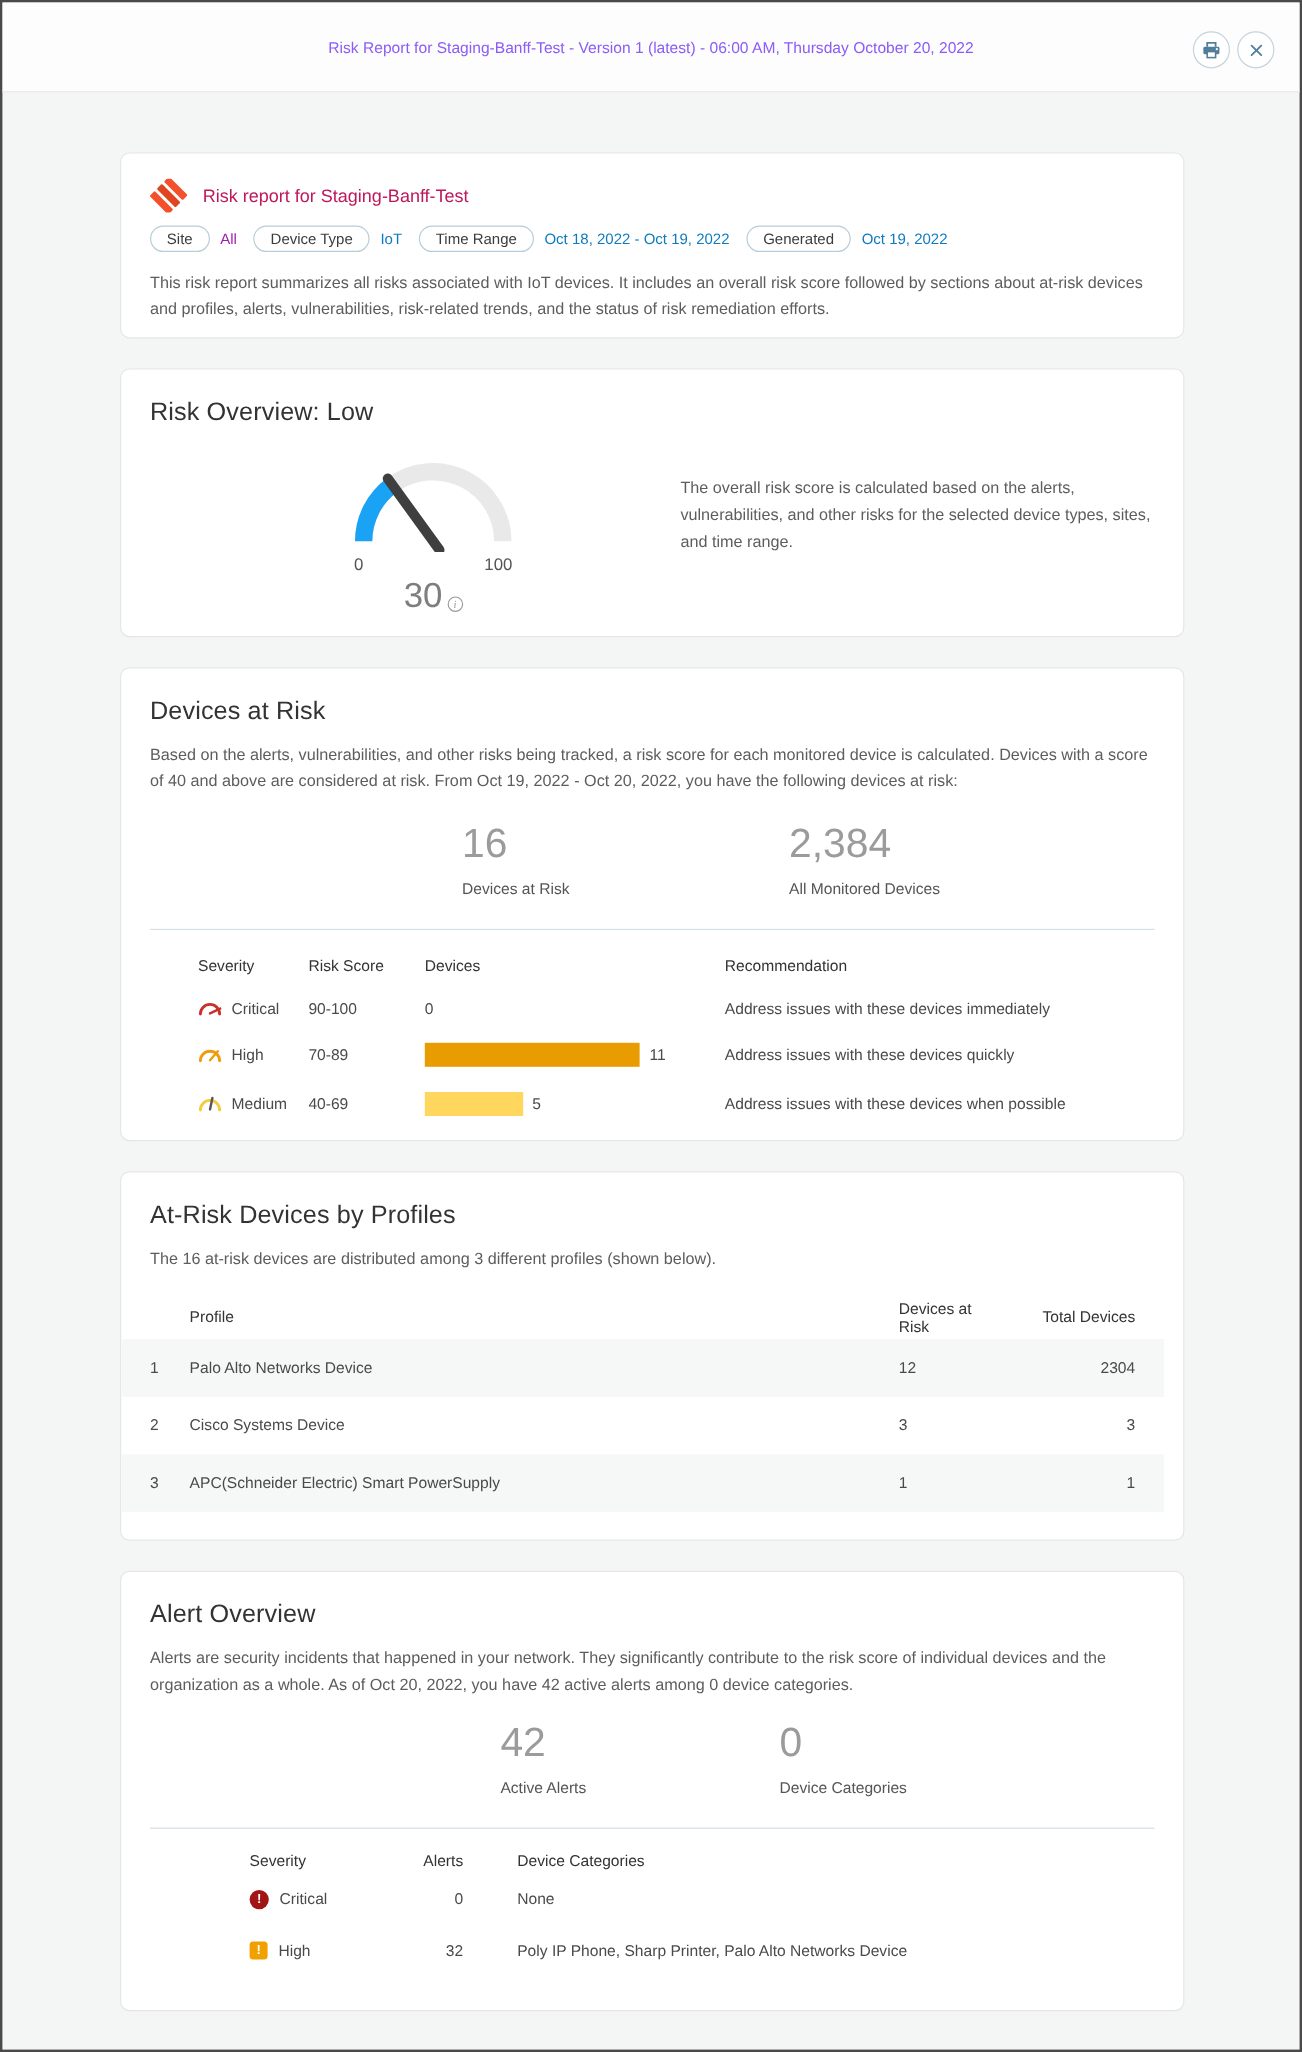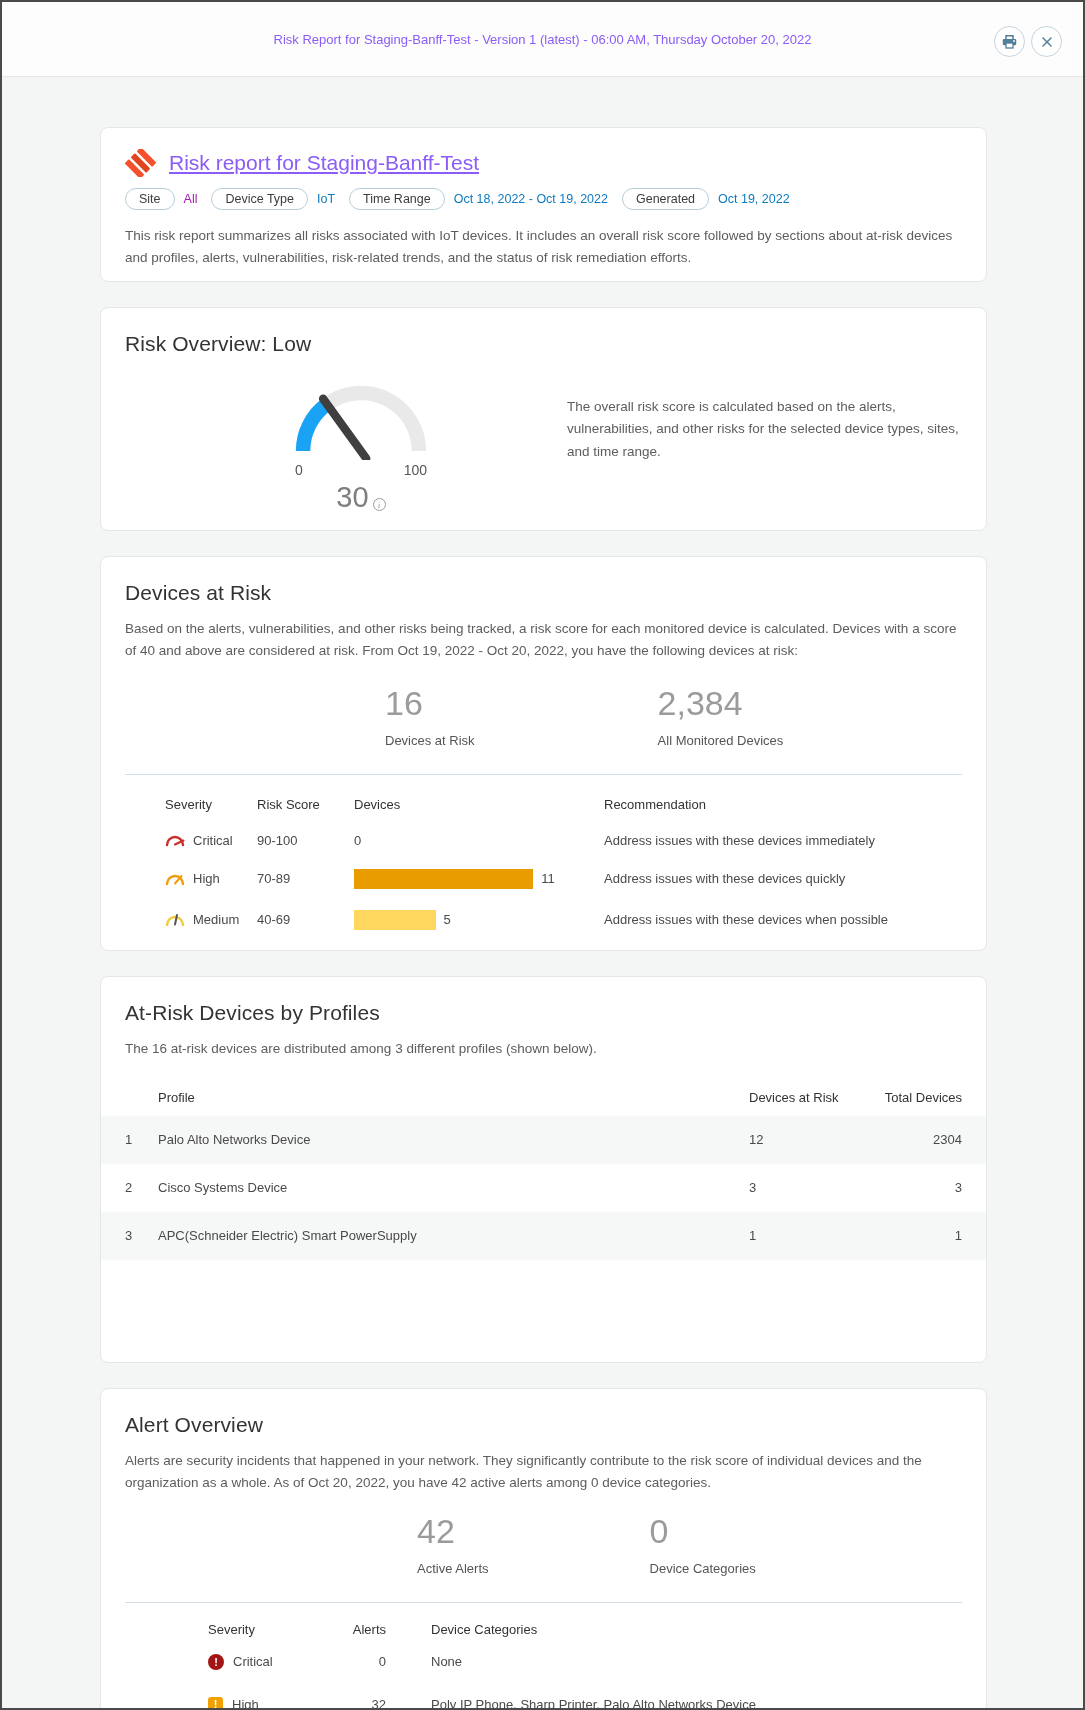--- a/index.html
+++ b/index.html
@@ -20,21 +20,21 @@
   
   .content { padding:50px 96px 0 98px; }
   .card { background:#fff; border:1px solid #e5e6e6; border-radius:8px;
           margin-bottom:25px; padding:24px; overflow:hidden; }
   .card h2 { font-size:21px; font-weight:400; color:#333; letter-spacing:.1px; }
   .desc { font-size:13.5px; color:#5d5d5d; line-height:1.62; margin-top:13px; }
 
   
   .card-report { height:155px; padding-top:21px; }
   .report-head { display:flex; align-items:center; gap:13px; }
-  .report-title { font-size:21px; font-weight:400; color:#8b5cf6;text-decoration:underline; }
+  .report-title { font-size:15px; font-weight:400; color:#be185d; }
   .tags { display:flex; align-items:center; margin-top:11px; flex-wrap:nowrap; }
   .pill { border:1px solid #b7cdd9; border-radius:13px; padding:3px 13px;
           font-size:12.5px; color:#3c3c3c; white-space:nowrap; }
   .tag-val { font-size:12.5px; margin:0 14px 0 9px; white-space:nowrap; }
   .card-report .desc { margin-top:15px; max-width:862px; }
 
   
   .card-overview { height:224px; }
   .gauge-row { display:flex; margin-top:26px; }
   .gauge-block { margin-left:168px; width:136px; text-align:center; }
@@ -58,21 +58,21 @@
   .dar-grid { display:grid; grid-template-columns:92px 97px 250px 1fr; align-items:center; }
   .dar-head { font-size:13px; color:#333; }
   .dar-row { margin-top:21px; font-size:13px; color:#4a4a4a; }
   .sev-cell { display:flex; align-items:center; gap:8px; }
   .bar-cell { display:flex; align-items:center; }
   .bar { height:20px; margin-right:8px; }
   .bar-high { background:#e89c00; }
   .bar-med { background:#ffd65e; }
 
   
-  .card-profiles { height:387px; padding-left:0; padding-right:0; }
+  .card-profiles { height:308px; padding-left:0; padding-right:16px; }
   .card-profiles h2, .card-profiles .desc { margin-left:24px; margin-right:24px; }
   .ptable { margin-top:20px; font-size:13px; }
   .prow { display:grid; grid-template-columns:33px 591px 1fr 110px; align-items:center;
           padding:0 24px; height:48px; color:#4a4a4a; }
   .prow.head { height:36px; color:#333; }
   .prow .right { text-align:right; }
   .prow.shade { background:#f6f7f7; }
 
   
   .card-alerts { height:367px; }

